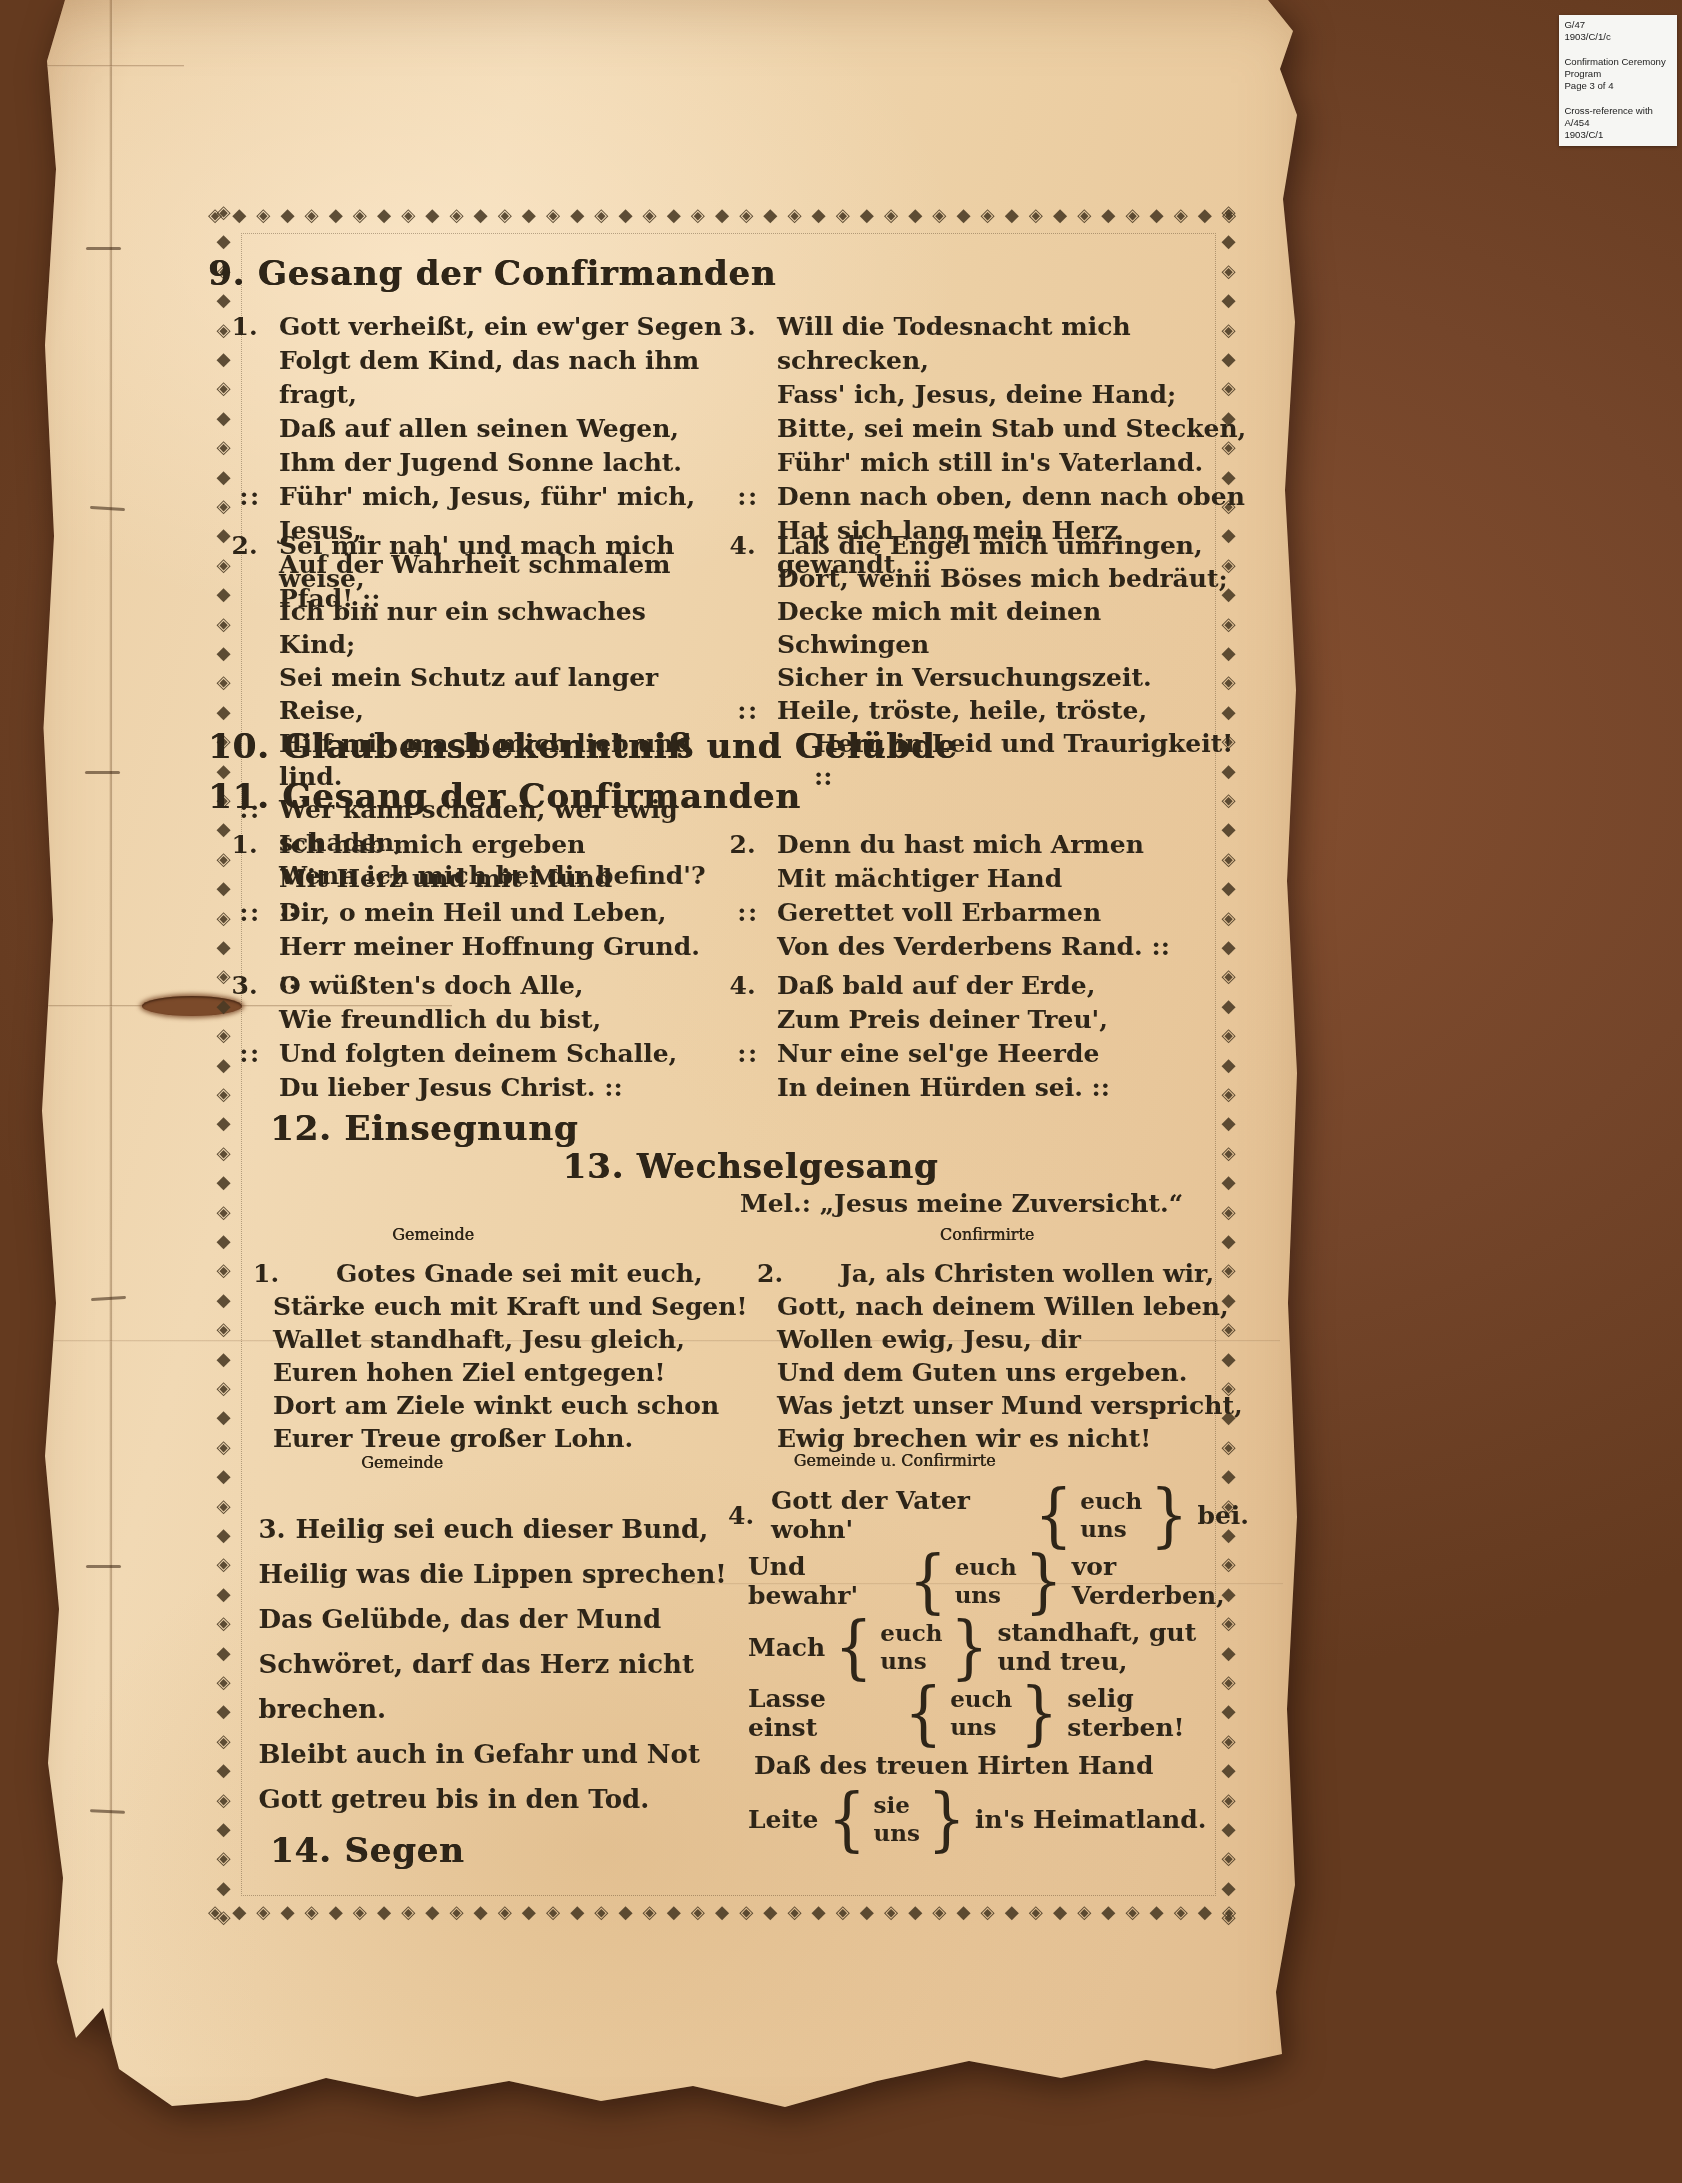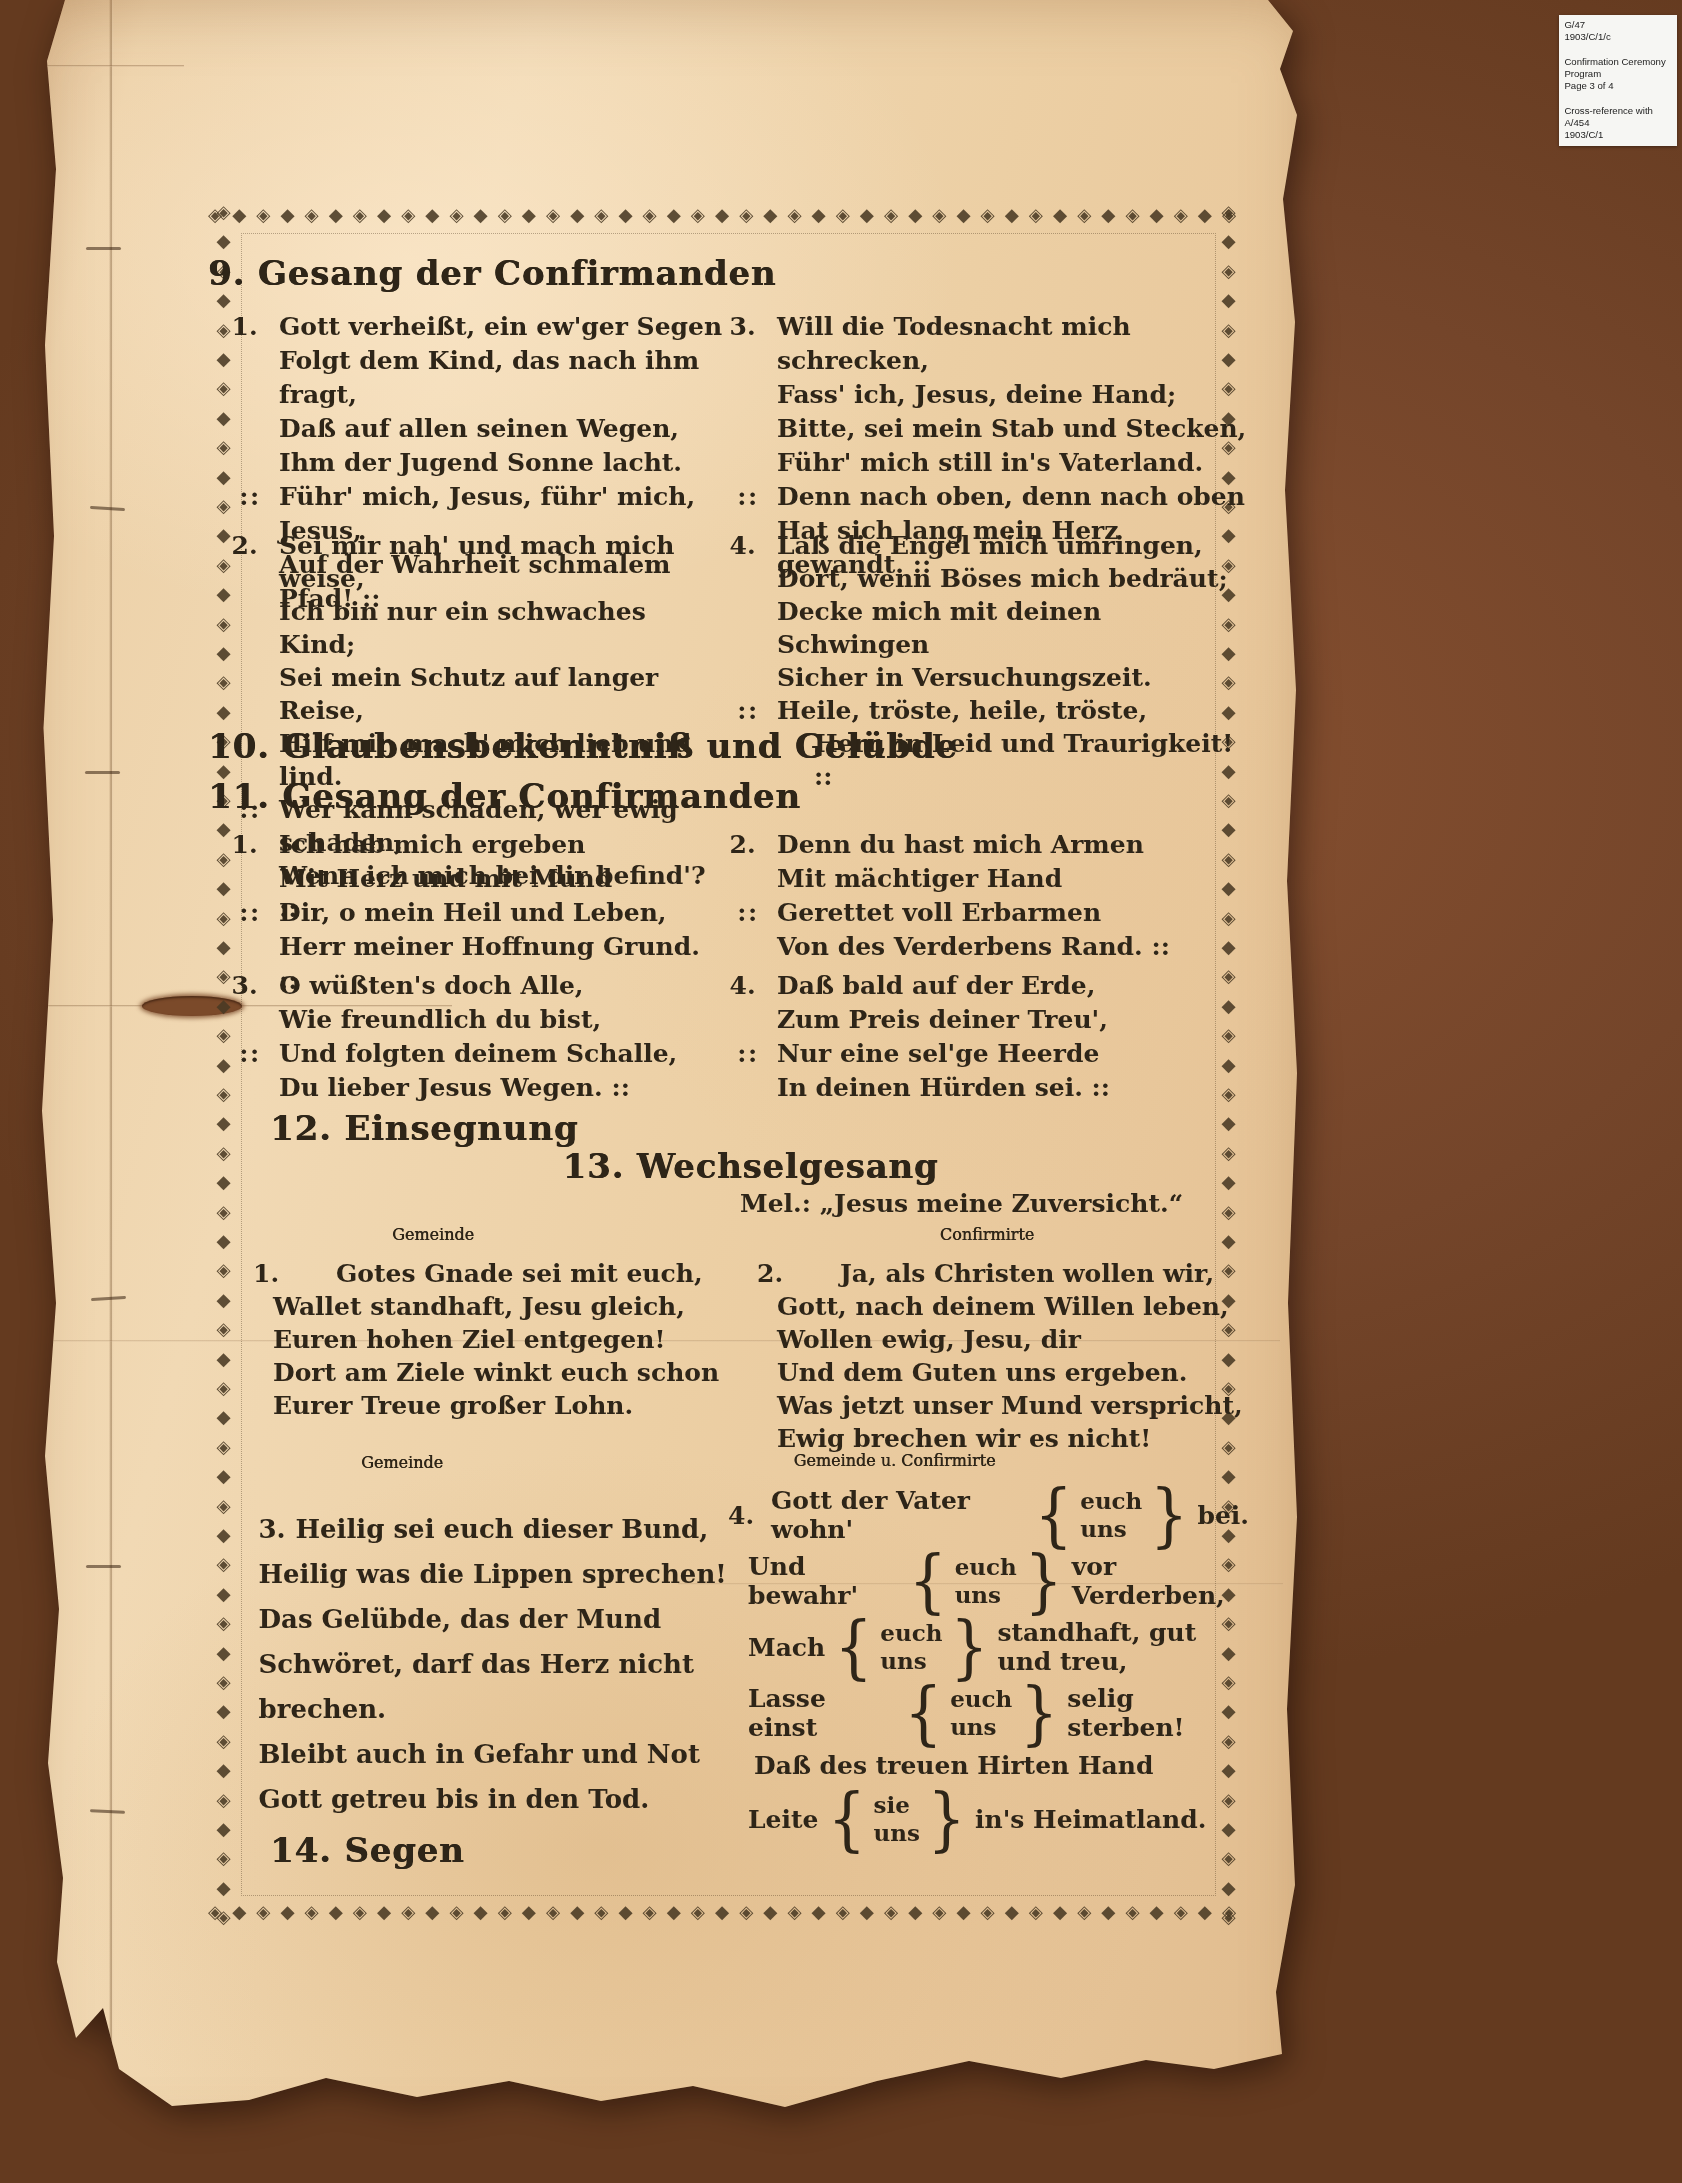--- a/index.html
+++ b/index.html
@@ -168,37 +168,38 @@
   <div class="vcol hang lh45" style="left:728px;top:828px;width:521px;">
       <div class="vline first"><span class="vm">2.</span><span class="vt">Denn du hast mich Armen</span></div>
       <div class="vline"><span class="vt">Mit mächtiger Hand</span></div>
       <div class="vline"><span class="vm ref">::</span><span class="vt">Gerettet voll Erbarmen</span></div>
       <div class="vline"><span class="vt">Von des Verderbens Rand. ::</span></div>
     </div>
   <div class="vcol hang lh45" style="left:230px;top:969px;width:494px;">
       <div class="vline first"><span class="vm">3.</span><span class="vt">O wüßten's doch Alle,</span></div>
       <div class="vline"><span class="vt">Wie freundlich du bist,</span></div>
       <div class="vline"><span class="vm ref">::</span><span class="vt">Und folgten deinem Schalle,</span></div>
-      <div class="vline"><span class="vt">Du lieber Jesus Wegen. ::</span></div>
+      <div class="vline"><span class="vt">Du lieber Jesus Christ. ::</span></div>
     </div>
   <div class="vcol hang lh45" style="left:728px;top:969px;width:521px;">
       <div class="vline first"><span class="vm">4.</span><span class="vt">Daß bald auf der Erde,</span></div>
       <div class="vline"><span class="vt">Zum Preis deiner Treu',</span></div>
       <div class="vline"><span class="vm ref">::</span><span class="vt">Nur eine sel'ge Heerde</span></div>
       <div class="vline"><span class="vt">In deinen Hürden sei. ::</span></div>
     </div>
 
   <div class="heading" style="left:270px;top:1108px;">12.  Einsegnung</div>
   <div class="heading" style="left:536px;top:1146px;width:429px;text-align:center;">13.  Wechselgesang</div>
   <div id="melody">Mel.:  „Jesus meine Zuversicht.“</div>
 
   <div class="subhead" style="left:276px;top:1225px;width:314px;">Gemeinde</div>
   <div class="subhead" style="left:830px;top:1225px;width:314px;">Confirmirte</div>
   <div class="vcol flush13" style="left:253px;top:1257px;width:498px;">
       <div class="vline first"><span class="vm">1.</span><span class="vt">Gotes Gnade sei mit euch,</span></div>
+      <div class="vline"><span class="vt">Stärke euch mit Kraft und Segen!</span></div>
       <div class="vline"><span class="vt">Wallet standhaft, Jesu gleich,</span></div>
       <div class="vline"><span class="vt">Euren hohen Ziel entgegen!</span></div>
       <div class="vline"><span class="vt">Dort am Ziele winkt euch schon</span></div>
       <div class="vline"><span class="vt">Eurer Treue großer Lohn.</span></div>
     </div>
   <div class="vcol flush13" style="left:757px;top:1257px;width:498px;">
       <div class="vline first"><span class="vm">2.</span><span class="vt">Ja, als Christen wollen wir,</span></div>
       <div class="vline"><span class="vt">Gott, nach deinem Willen leben,</span></div>
       <div class="vline"><span class="vt">Wollen ewig, Jesu, dir</span></div>
       <div class="vline"><span class="vt">Und dem Guten uns ergeben.</span></div>

